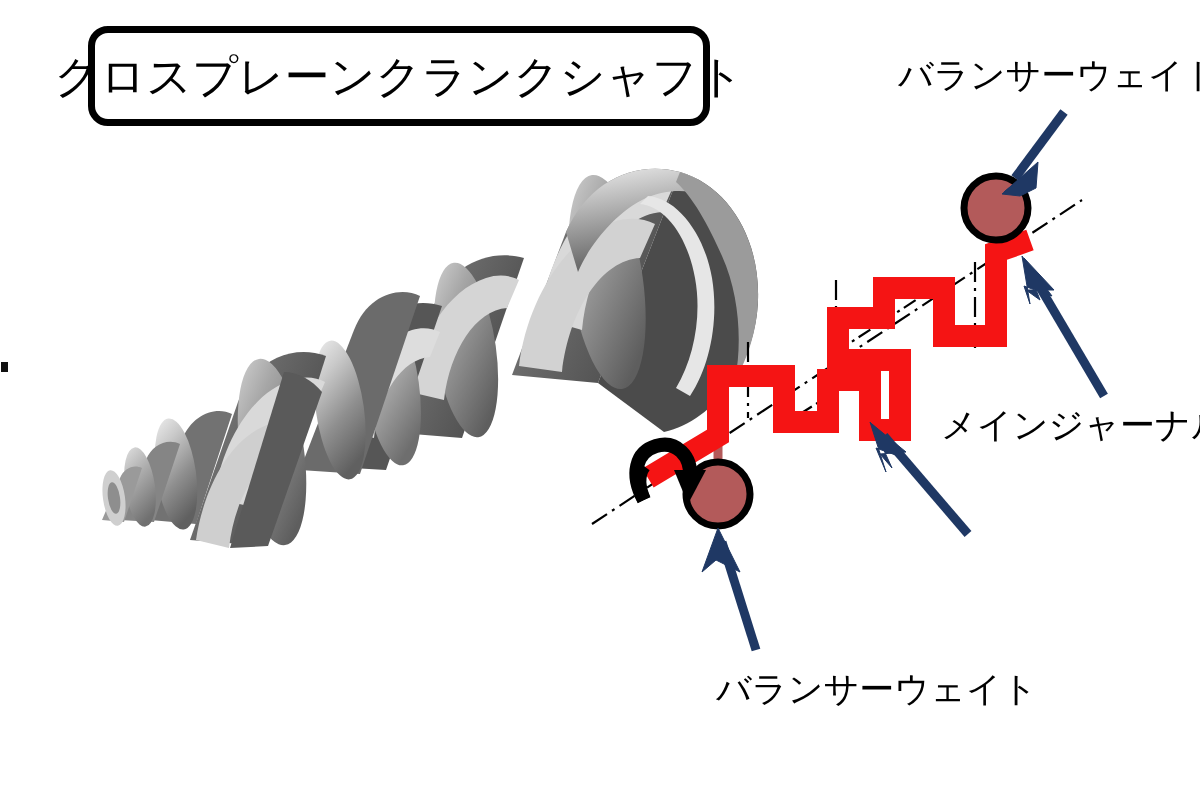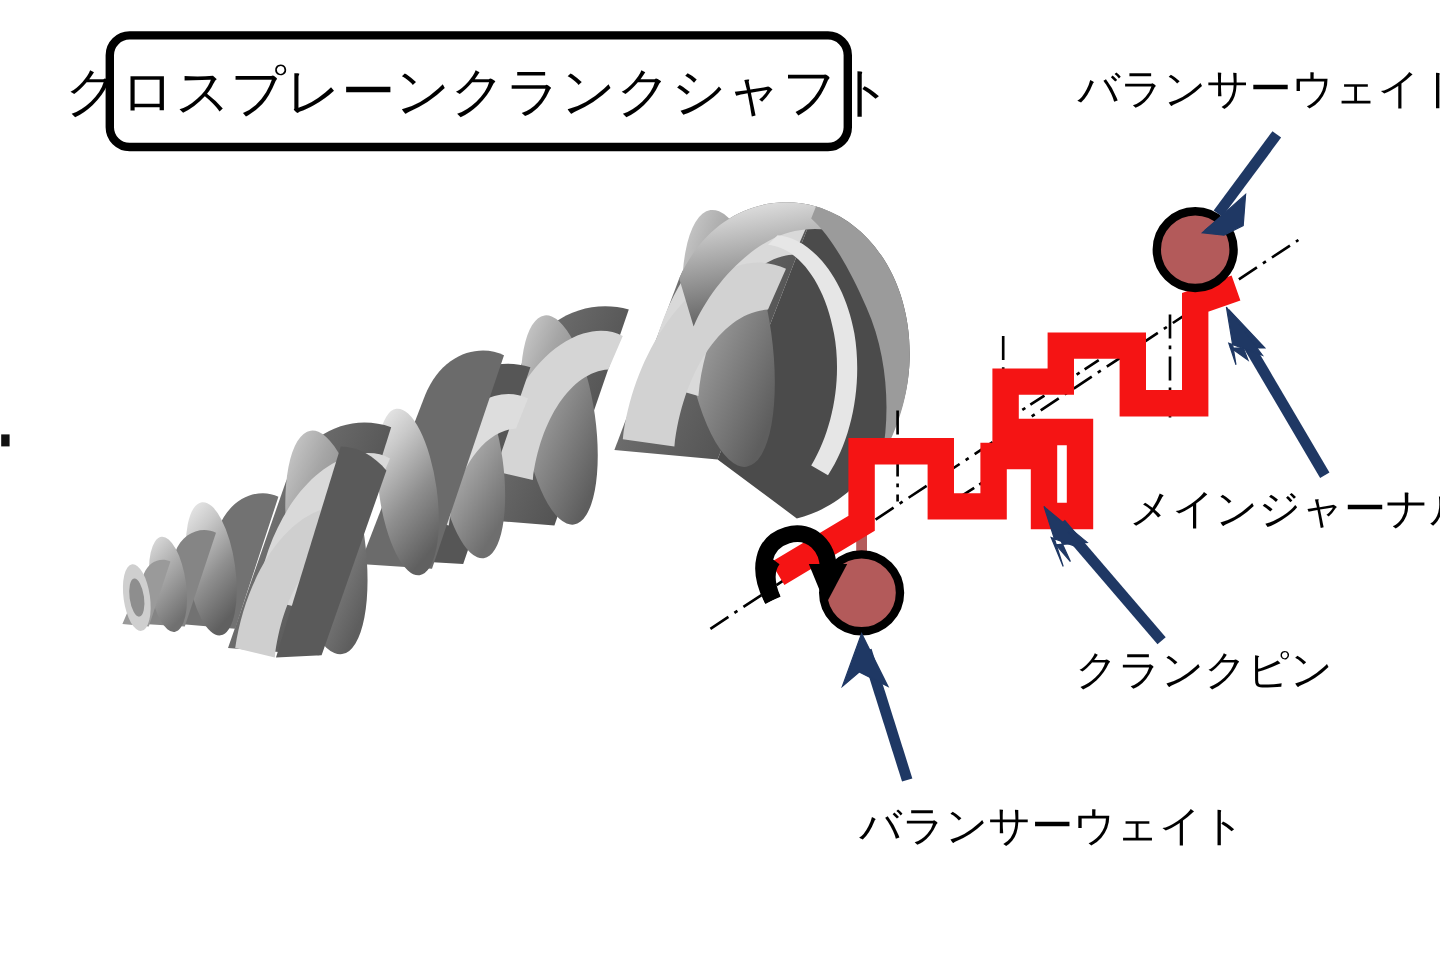--- a/index.html
+++ b/index.html
@@ -249,17 +249,16 @@
         <line x1="756" y1="650" x2="722" y2="542" stroke-width="9" stroke-linecap="butt"></line>
         <polygon points="718,528 740,572 716,560 702,572"></polygon>
       </g>
     </g>
   </svg>
 
   <div class="label" id="label-balancer-top">バランサーウェイト</div>
 
   <div class="label" id="label-main-journal">メインジャーナル</div>
 
-  <div class="label" id="label-crank-pin">クランクピン</div>
 
   <div class="label" id="label-balancer-bot">バランサーウェイト</div>
 
 </div>
 
 </body></html>

